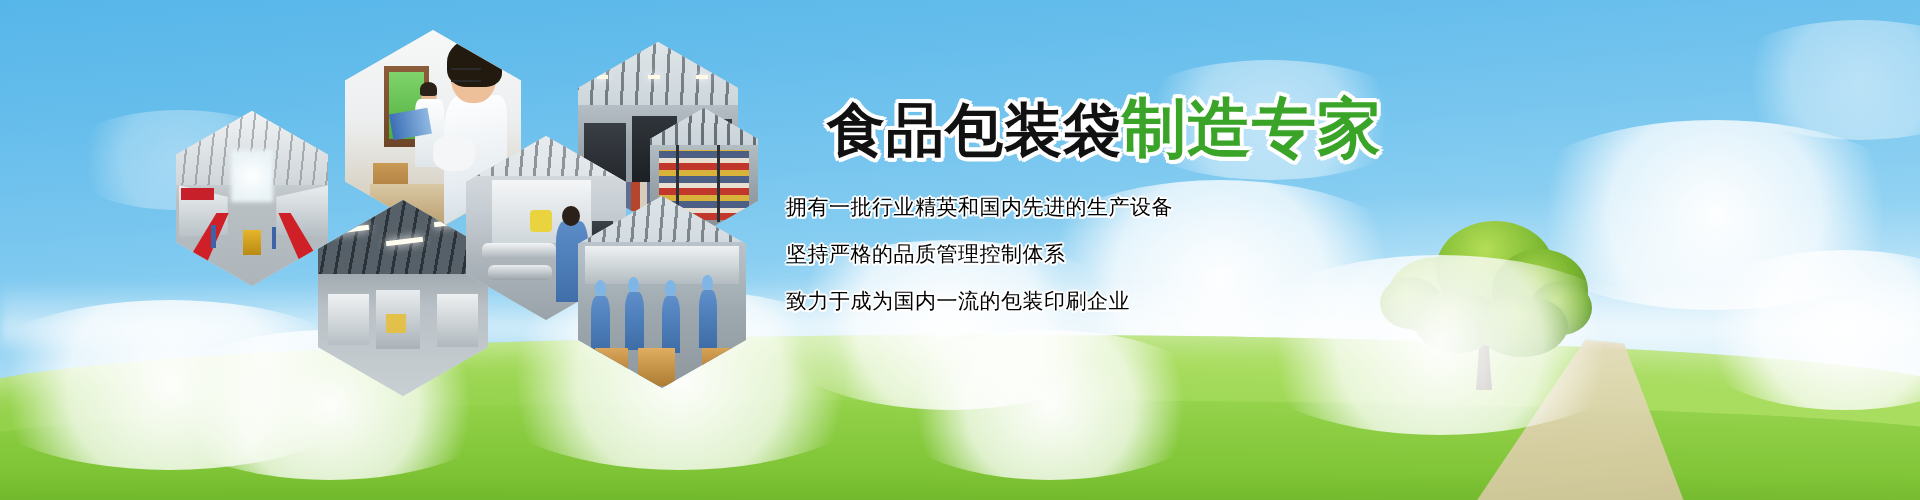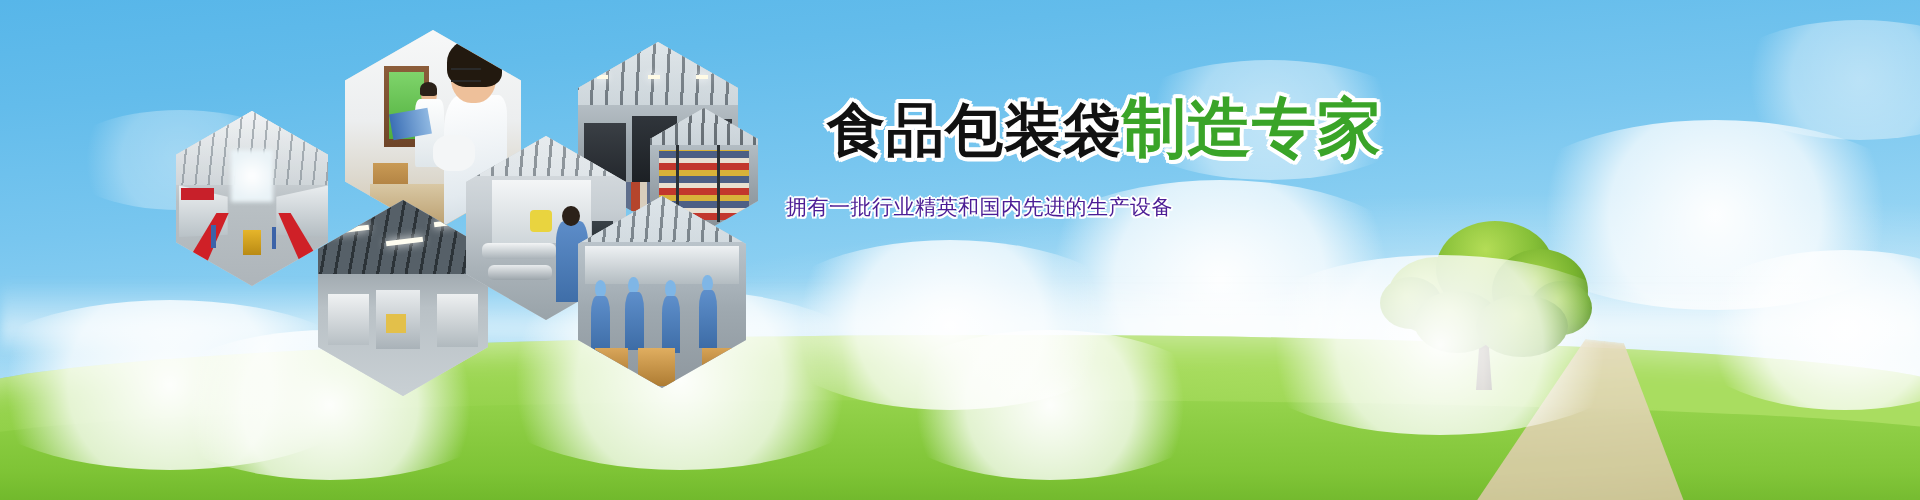--- a/index.html
+++ b/index.html
@@ -189,21 +189,21 @@
   }
   .headline .hl-green{
     color:#3aa428;font-size:64px;
     text-shadow:
       -3px -3px 0 #fff, 3px -3px 0 #fff, -3px 3px 0 #fff, 3px 3px 0 #fff,
       -4px 0 0 #fff, 4px 0 0 #fff, 0 -4px 0 #fff, 0 4px 0 #fff,
       -2px -4px 0 #fff, 2px 4px 0 #fff;
   }
   .sublist{margin-top:36px;}
   .subline{
-    font-size:21px;line-height:1;color:#4c1d95;margin-bottom:26px;
+    font-size:21px;line-height:1;color:#000000;margin-bottom:26px;
     letter-spacing:.5px;white-space:nowrap;
     text-shadow:
       -1.5px -1.5px 0 #fff, 1.5px -1.5px 0 #fff, -1.5px 1.5px 0 #fff, 1.5px 1.5px 0 #fff,
       -2px 0 0 #fff, 2px 0 0 #fff, 0 -2px 0 #fff, 0 2px 0 #fff;
   }
 </style>
 </head>
 <body>
 
 <div id="banner">
@@ -345,16 +345,18 @@
     </div>
 
   </div>
 
   <div class="textblock">
     <div class="headline">
       <span class="hl-dark">食品包装袋</span><span class="hl-green">制造专家</span>
     </div>
     <div class="sublist">
       <div class="subline">拥有一批行业精英和国内先进的生产设备</div>
+      <div class="subline">坚持严格的品质管理控制体系</div>
+      <div class="subline">致力于成为国内一流的包装印刷企业</div>
     </div>
   </div>
 
 </div>
 
 </body></html>

